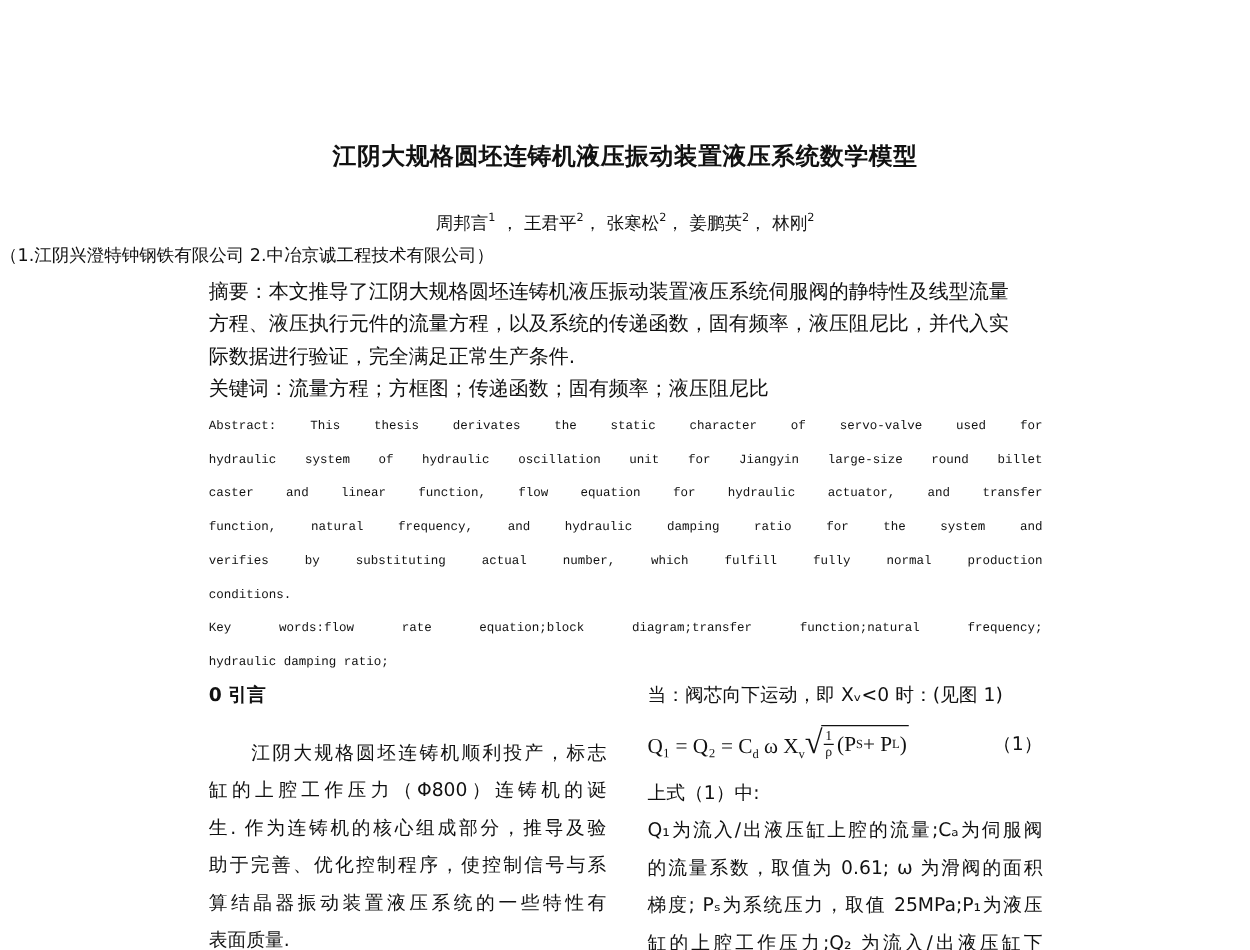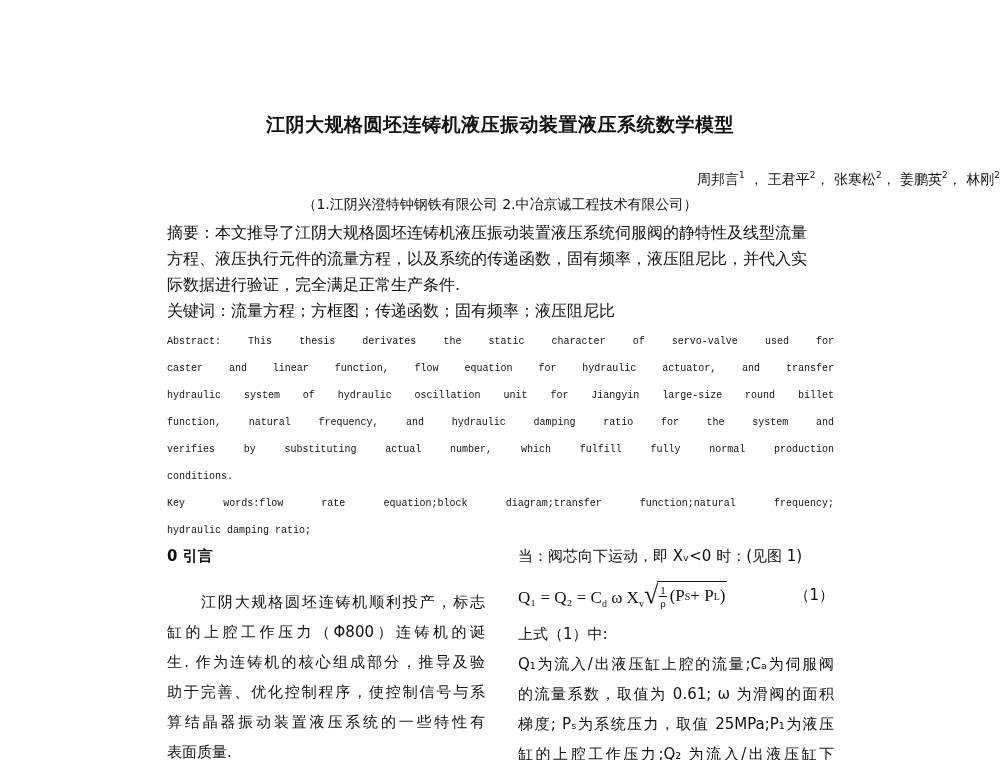--- a/index.html
+++ b/index.html
@@ -3,26 +3,26 @@
   <meta charset="utf-8">
   <style>
     html, body { margin: 0; padding: 0; background: #ffffff; }
     body { width: 1000px; height: 760px; position: relative; overflow: hidden; color: #111; }
     .page { position: absolute; left: 0; top: 0; width: 1000px; height: 760px; background: #fff; }
     .title {
       position: absolute; left: 0; width: 1000px; top: 112px; text-align: center;
       font-family: "DejaVu Sans", sans-serif; font-weight: bold; font-size: 19px; letter-spacing: 0.5px; color: #111;
     }
     .authors {
-      position: absolute; left: 0; width: 1000px; top: 170px; text-align: right;
+      position: absolute; left: 0; width: 1000px; top: 170px; text-align: center;
       font-family: "DejaVu Sans", sans-serif; font-size: 14px; color: #111;
     }
     .authors sup { font-size: 9px; vertical-align: 6px; }
     .affil {
-      position: absolute; left: 0; width: 1000px; top: 196px; text-align: center;
+      position: absolute; left: 0; width: 1000px; top: 196px; 
       font-family: "DejaVu Sans", sans-serif; font-size: 14px; color: #111;
     }
     .block { position: absolute; left: 167px; width: 667px; }
     .cn {
       font-family: "DejaVu Sans", sans-serif; font-size: 16px; line-height: 26px; color: #111;
       text-align: justify; text-align-last: left;
     }
     .cn-line { display: block; height: 26px; white-space: nowrap; overflow: hidden; }
     .bold { font-weight: normal; }
     .en {
@@ -72,22 +72,22 @@
 
   <div class="block cn" style="top:220px;">
     <span class="cn-line"><span class="bold">摘要：</span><span>本文推导了江阴大规格圆坯连铸机液压振动装置液压系统伺服阀的静特性及线型流量</span></span>
     <span class="cn-line">方程、液压执行元件的流量方程，以及系统的传递函数，固有频率，液压阻尼比，并代入实</span>
     <span class="cn-line">际数据进行验证，完全满足正常生产条件.</span>
     <span class="cn-line"><span>关键词：</span><span>流量方程；方框图；传递函数；固有频率；液压阻尼比</span></span>
   </div>
 
   <div class="block en" style="top:328px;">
     <span class="en-line">Abstract: This thesis derivates the static character of servo-valve used for</span>
+    <span class="en-line">hydraulic system of hydraulic oscillation unit for Jiangyin large-size round billet</span>
     <span class="en-line">caster and linear function, flow equation for hydraulic actuator, and transfer</span>
-    <span class="en-line">hydraulic system of hydraulic oscillation unit for Jiangyin large-size round billet</span>
     <span class="en-line">function, natural frequency, and hydraulic damping ratio  for the system and</span>
     <span class="en-line">verifies by substituting actual number, which fulfill fully normal production</span>
     <span class="en-line last">conditions.</span>
     <span class="en-line">Key words:flow rate equation;block diagram;transfer function;natural frequency;</span>
     <span class="en-line last">hydraulic damping ratio;</span>
   </div>
 
   <div class="col-left">
     <span class="col-line left section-head">0 引言</span>
     <span class="col-line indent">江阴大规格圆坯连铸机顺利投产，标志</span>

